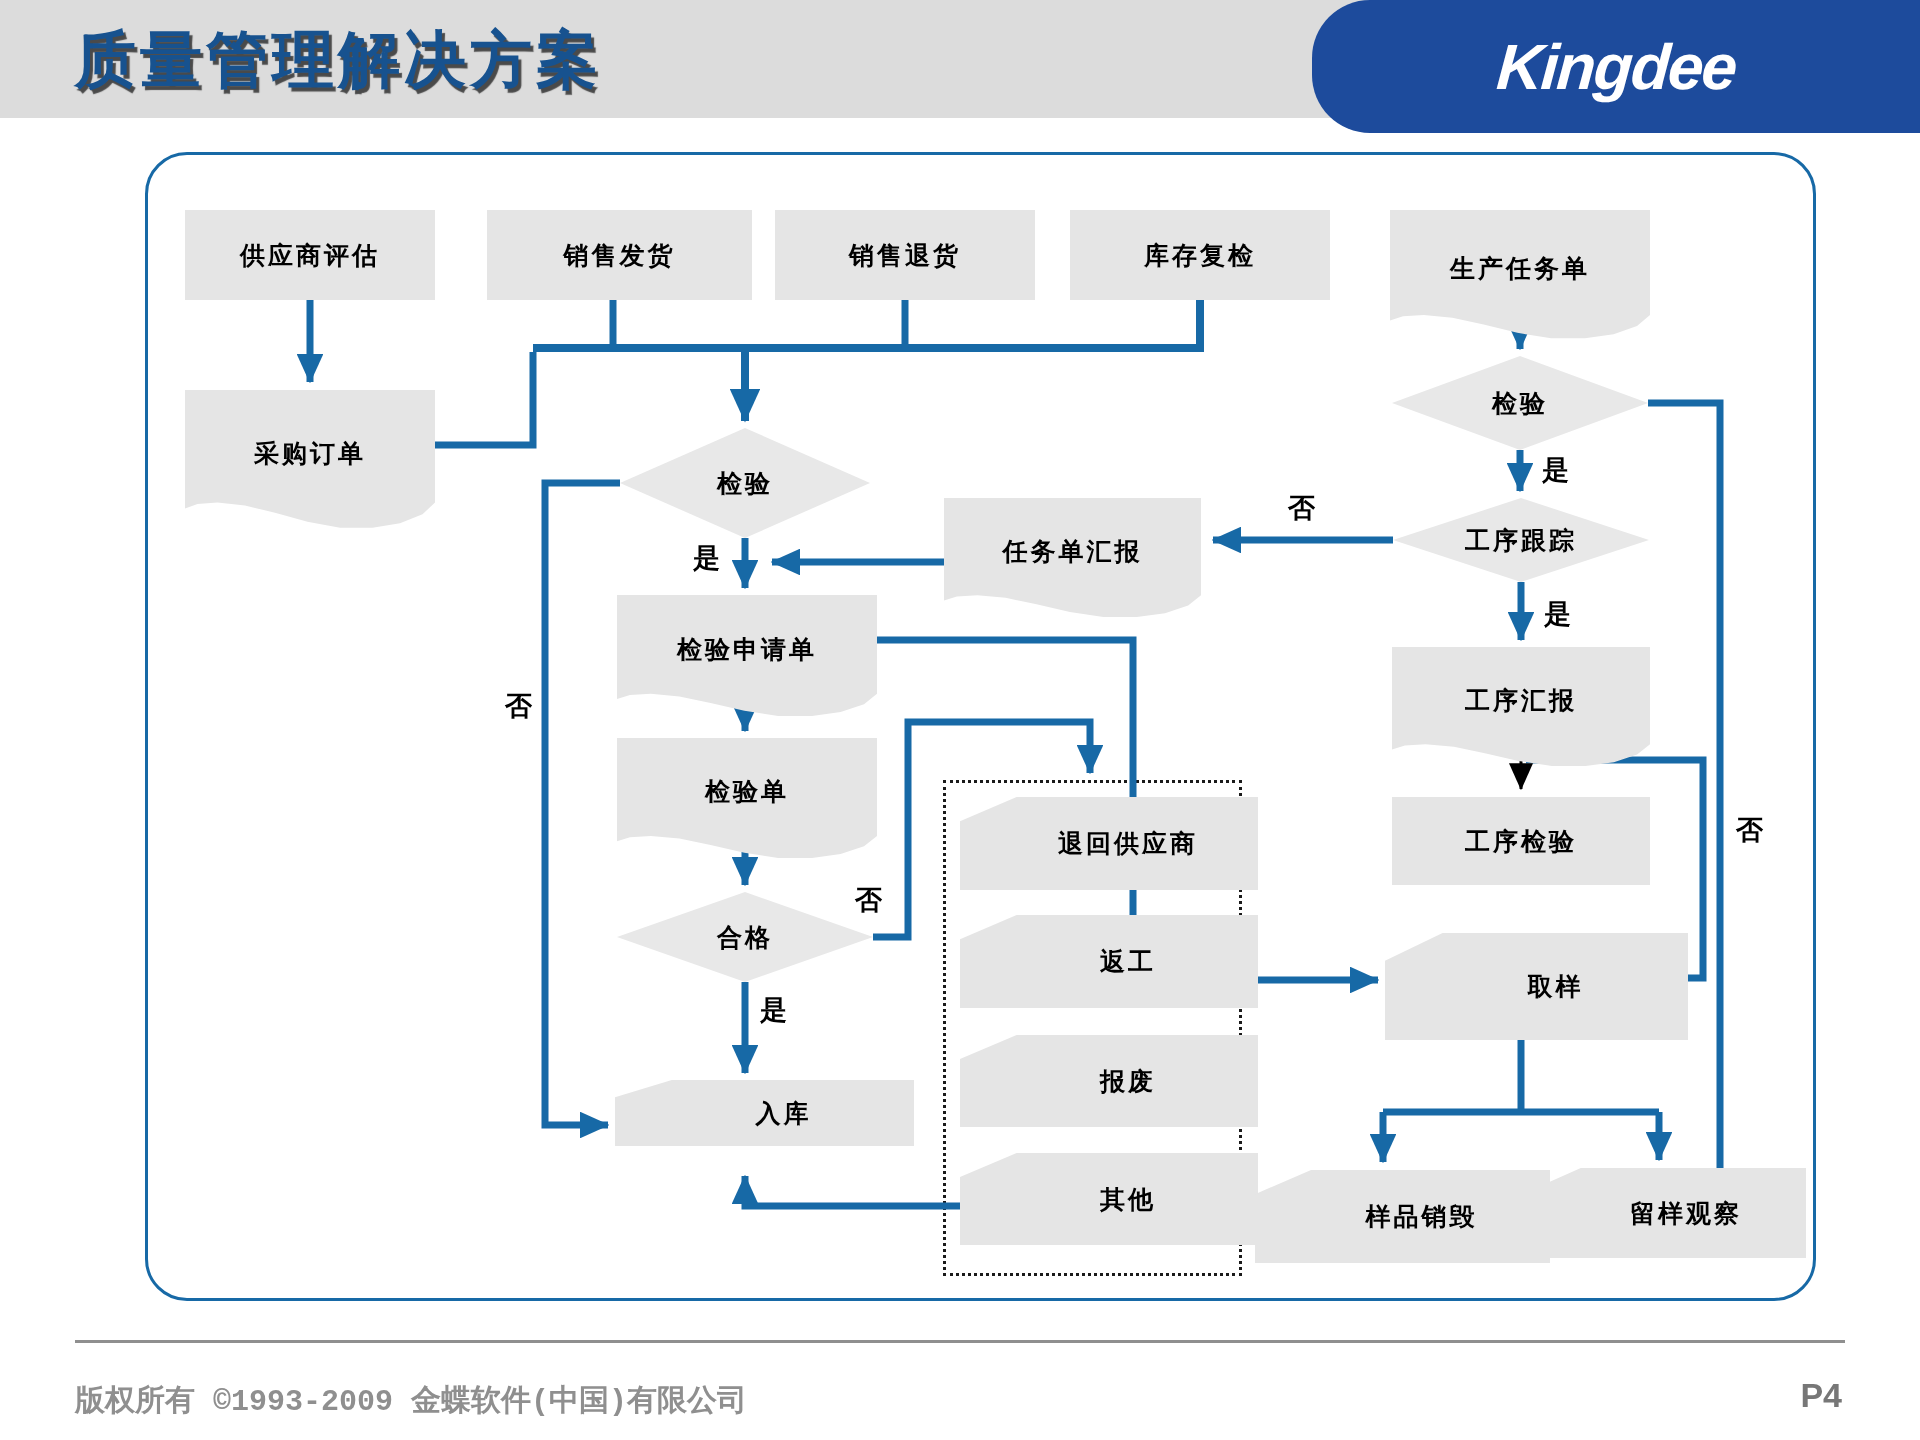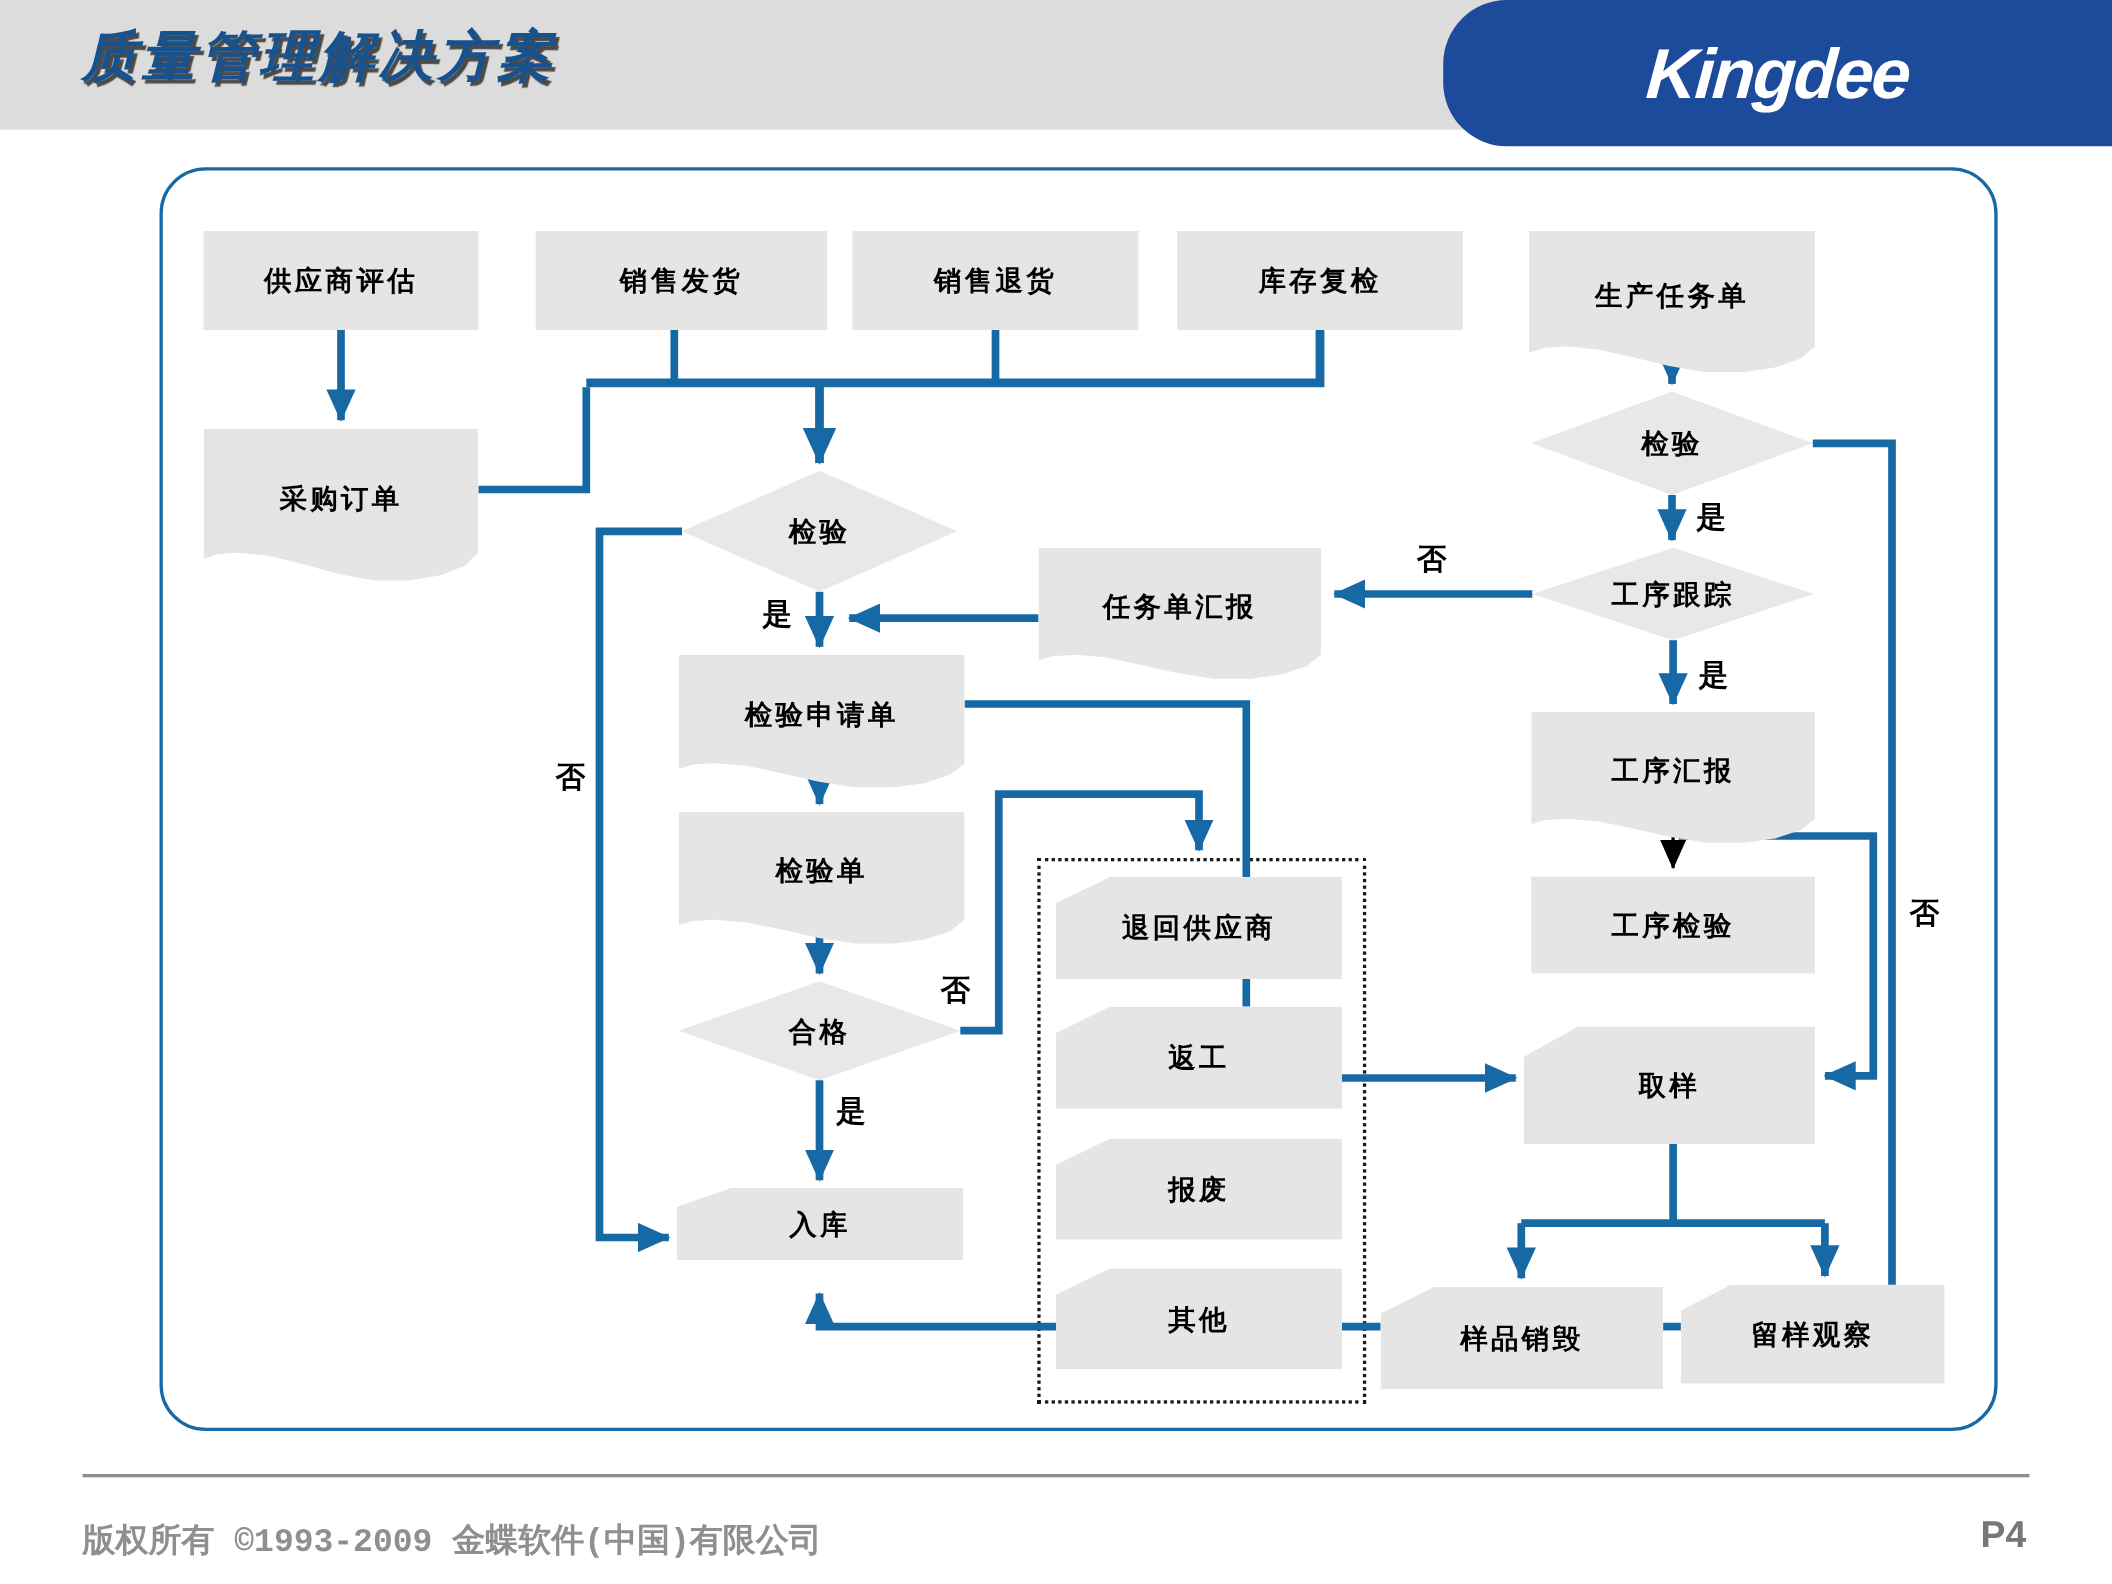--- a/index.html
+++ b/index.html
@@ -1,39 +1,39 @@
 <!DOCTYPE html>
 <html><head>
 <meta charset="utf-8">
 <style>
   html,body{margin:0;padding:0;background:#fff;}
   .slide{position:relative;width:1920px;height:1440px;background:#ffffff;overflow:hidden;
          font-family:"DejaVu Serif",serif;}
   
   .header-band{position:absolute;left:0;top:0;width:1920px;height:118px;background:#dcdcdc;}
-  .page-title{position:absolute;left:74px;top:18px;font-size:50px;font-weight:bold;
+  .page-title{position:absolute;left:74px;top:18px;font-size:62px;font-weight:bold;
               color:#17528f;letter-spacing:4px;text-shadow:3px 4px 1px #4a4a4a;
-              font-family:"DejaVu Serif",serif;font-style:italic;}
+              font-family:"DejaVu Serif",serif;}
   .logo-block{position:absolute;right:0;top:0;width:608px;height:133px;background:#1d4b9c;
               border-radius:58px 0 0 58px;display:flex;align-items:center;justify-content:center;}
   .logo-text{color:#fff;font-family:"Liberation Sans",sans-serif;font-weight:bold;
              font-style:italic;font-size:64px;letter-spacing:-2px;transform:skewX(-4deg);}
   
   .flow-frame{position:absolute;left:145px;top:152px;width:1665px;height:1143px;
               border:3px solid #1769a6;border-radius:42px;background:#fff;}
   .dotted-group{position:absolute;left:943px;top:780px;width:293px;height:490px;
                 border:3px dotted #1a1a1a;z-index:1;}
   svg.wires{position:absolute;left:0;top:0;z-index:2;}
   
   .node{position:absolute;background:#e5e5e5;display:flex;align-items:center;justify-content:center;
         color:#000;font-weight:bold;font-size:25px;letter-spacing:3px;text-align:center;
         z-index:3;font-family:"DejaVu Serif",serif;}
   .doc{padding-bottom:22px;
        clip-path:polygon(0 0,100% 0,100% 76%,95% 84%,86% 90%,75% 93%,62% 93%,49% 89%,36% 83%,24% 78%,13% 76%,5% 77%,0 80%);}
-  .card{clip-path:polygon(0 26%,19% 0,100% 0,100% 100%,0 100%);}
+  .card{clip-path:polygon(0 26%,19% 0,100% 0,100% 100%,0 100%);padding-left:38px;}
   .diamond{clip-path:polygon(50% 0,100% 50%,50% 100%,0 50%);background:#e8e8e8;}
   .lbl{position:absolute;z-index:4;font-size:27px;font-weight:600;color:#000;
        font-family:"DejaVu Serif",serif;}
   
   .footer-line{position:absolute;left:75px;top:1340px;width:1770px;height:3px;background:#8f8f8f;}
   .footer-copy{position:absolute;left:75px;top:1380px;font-family:Liberation Mono, monospace;
                font-weight:bold;font-size:30px;color:#8f8f8f;}
   .footer-page{position:absolute;right:78px;top:1376px;font-family:"Liberation Sans",sans-serif;
                font-weight:bold;font-size:34px;color:#777;}
 </style>

